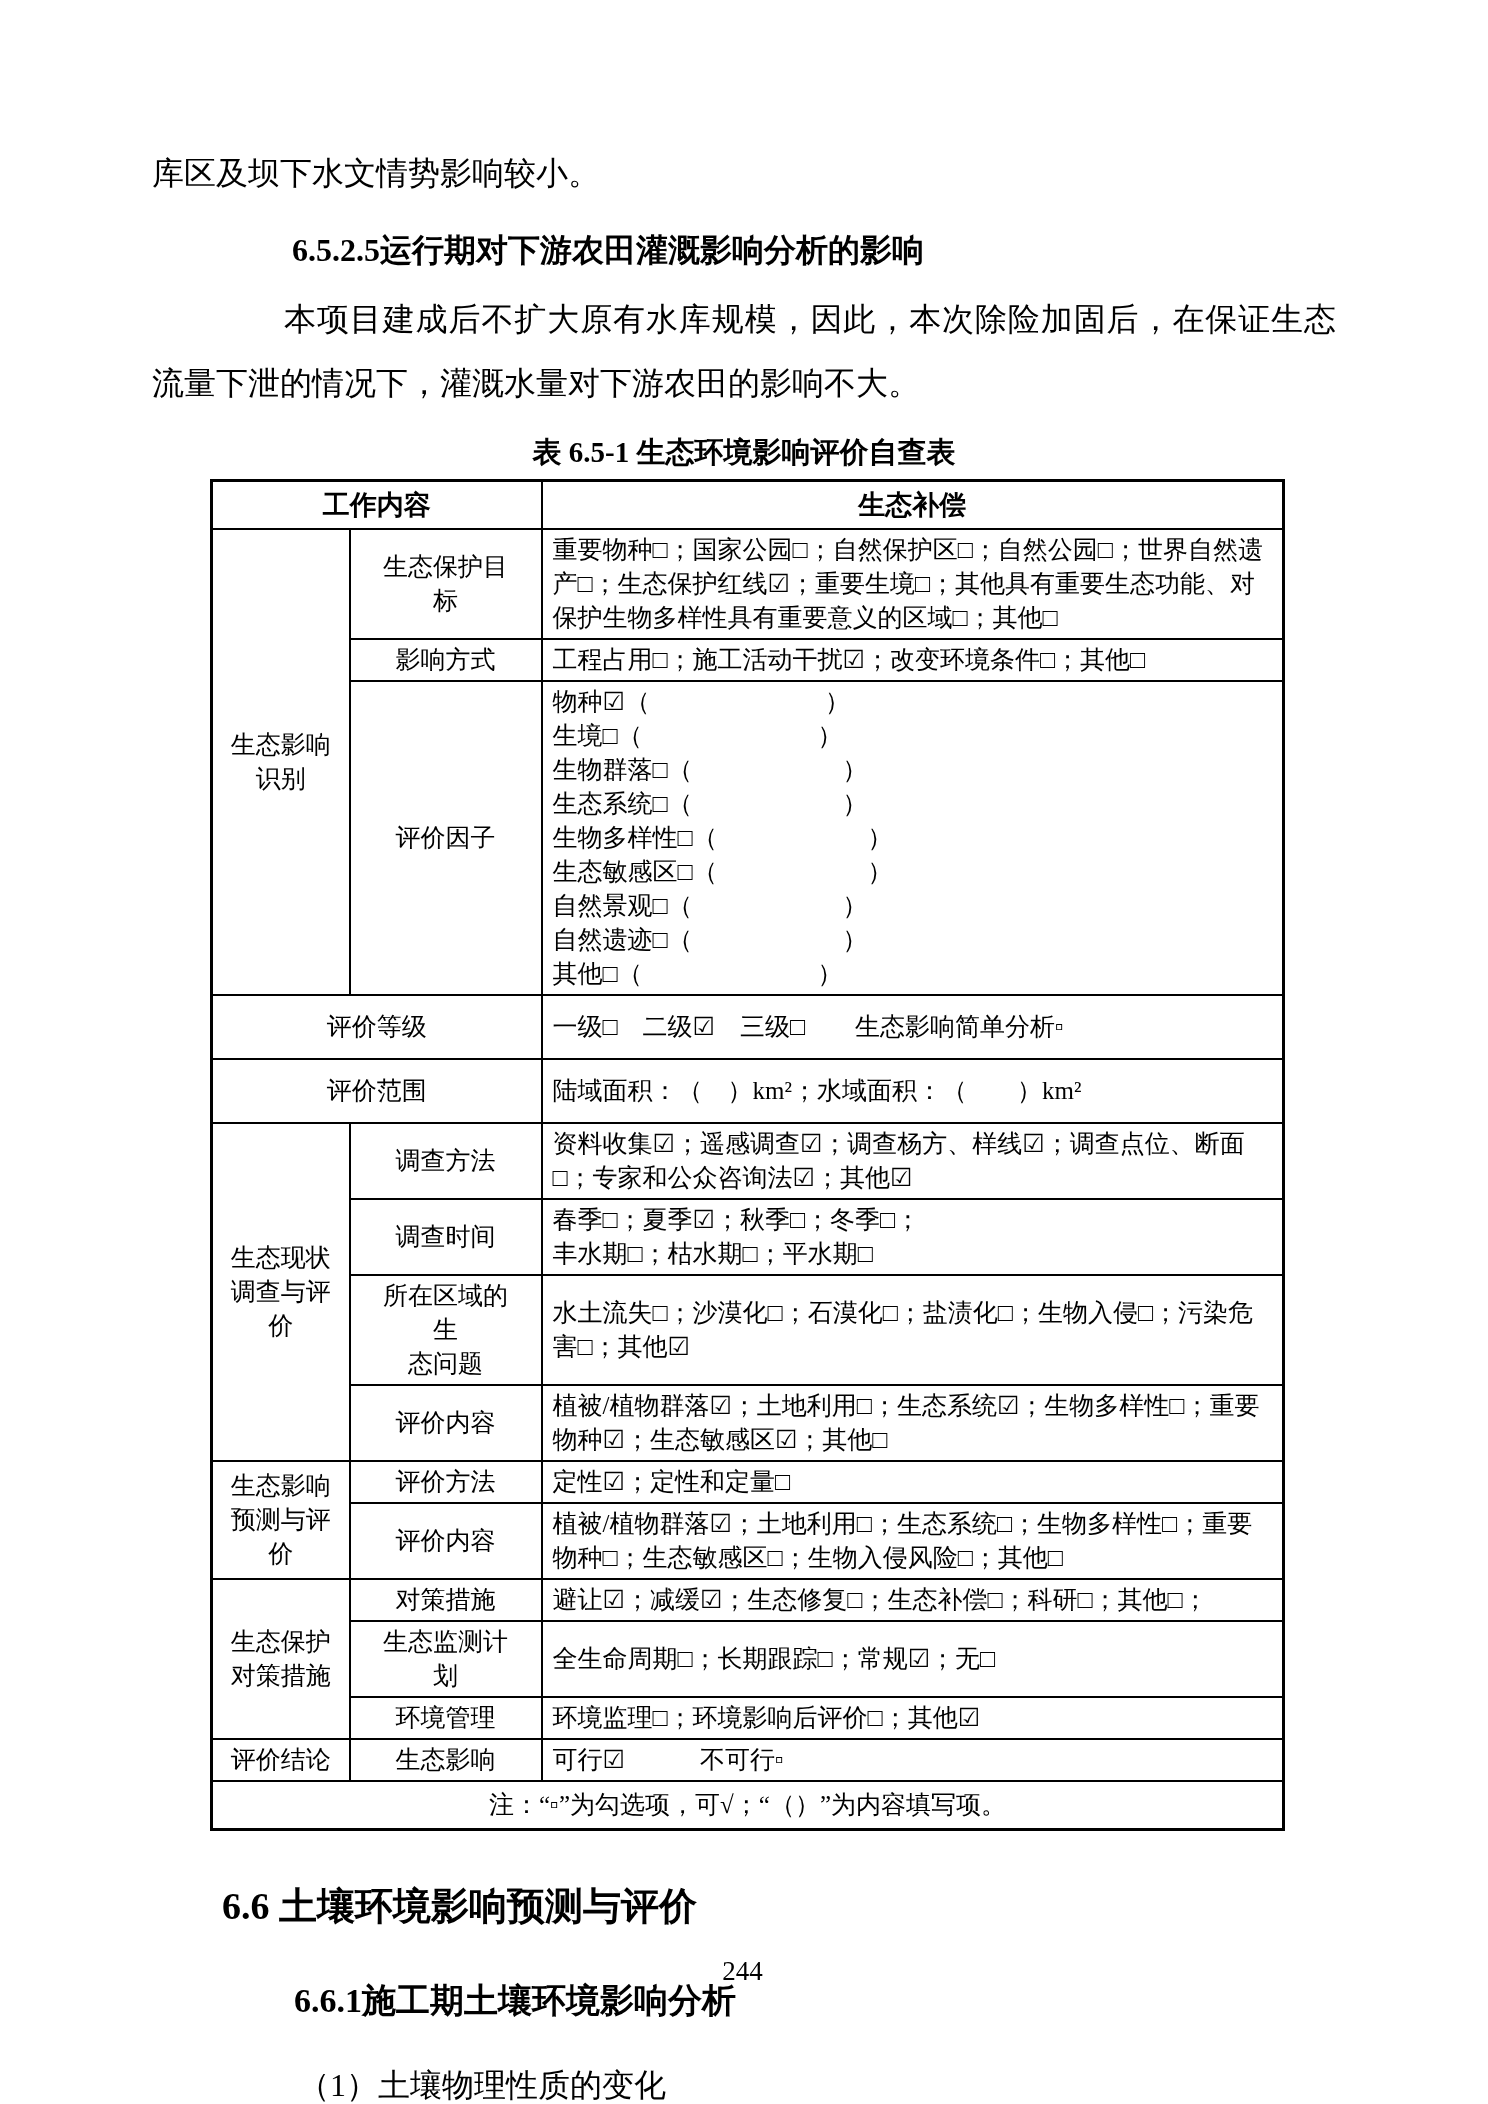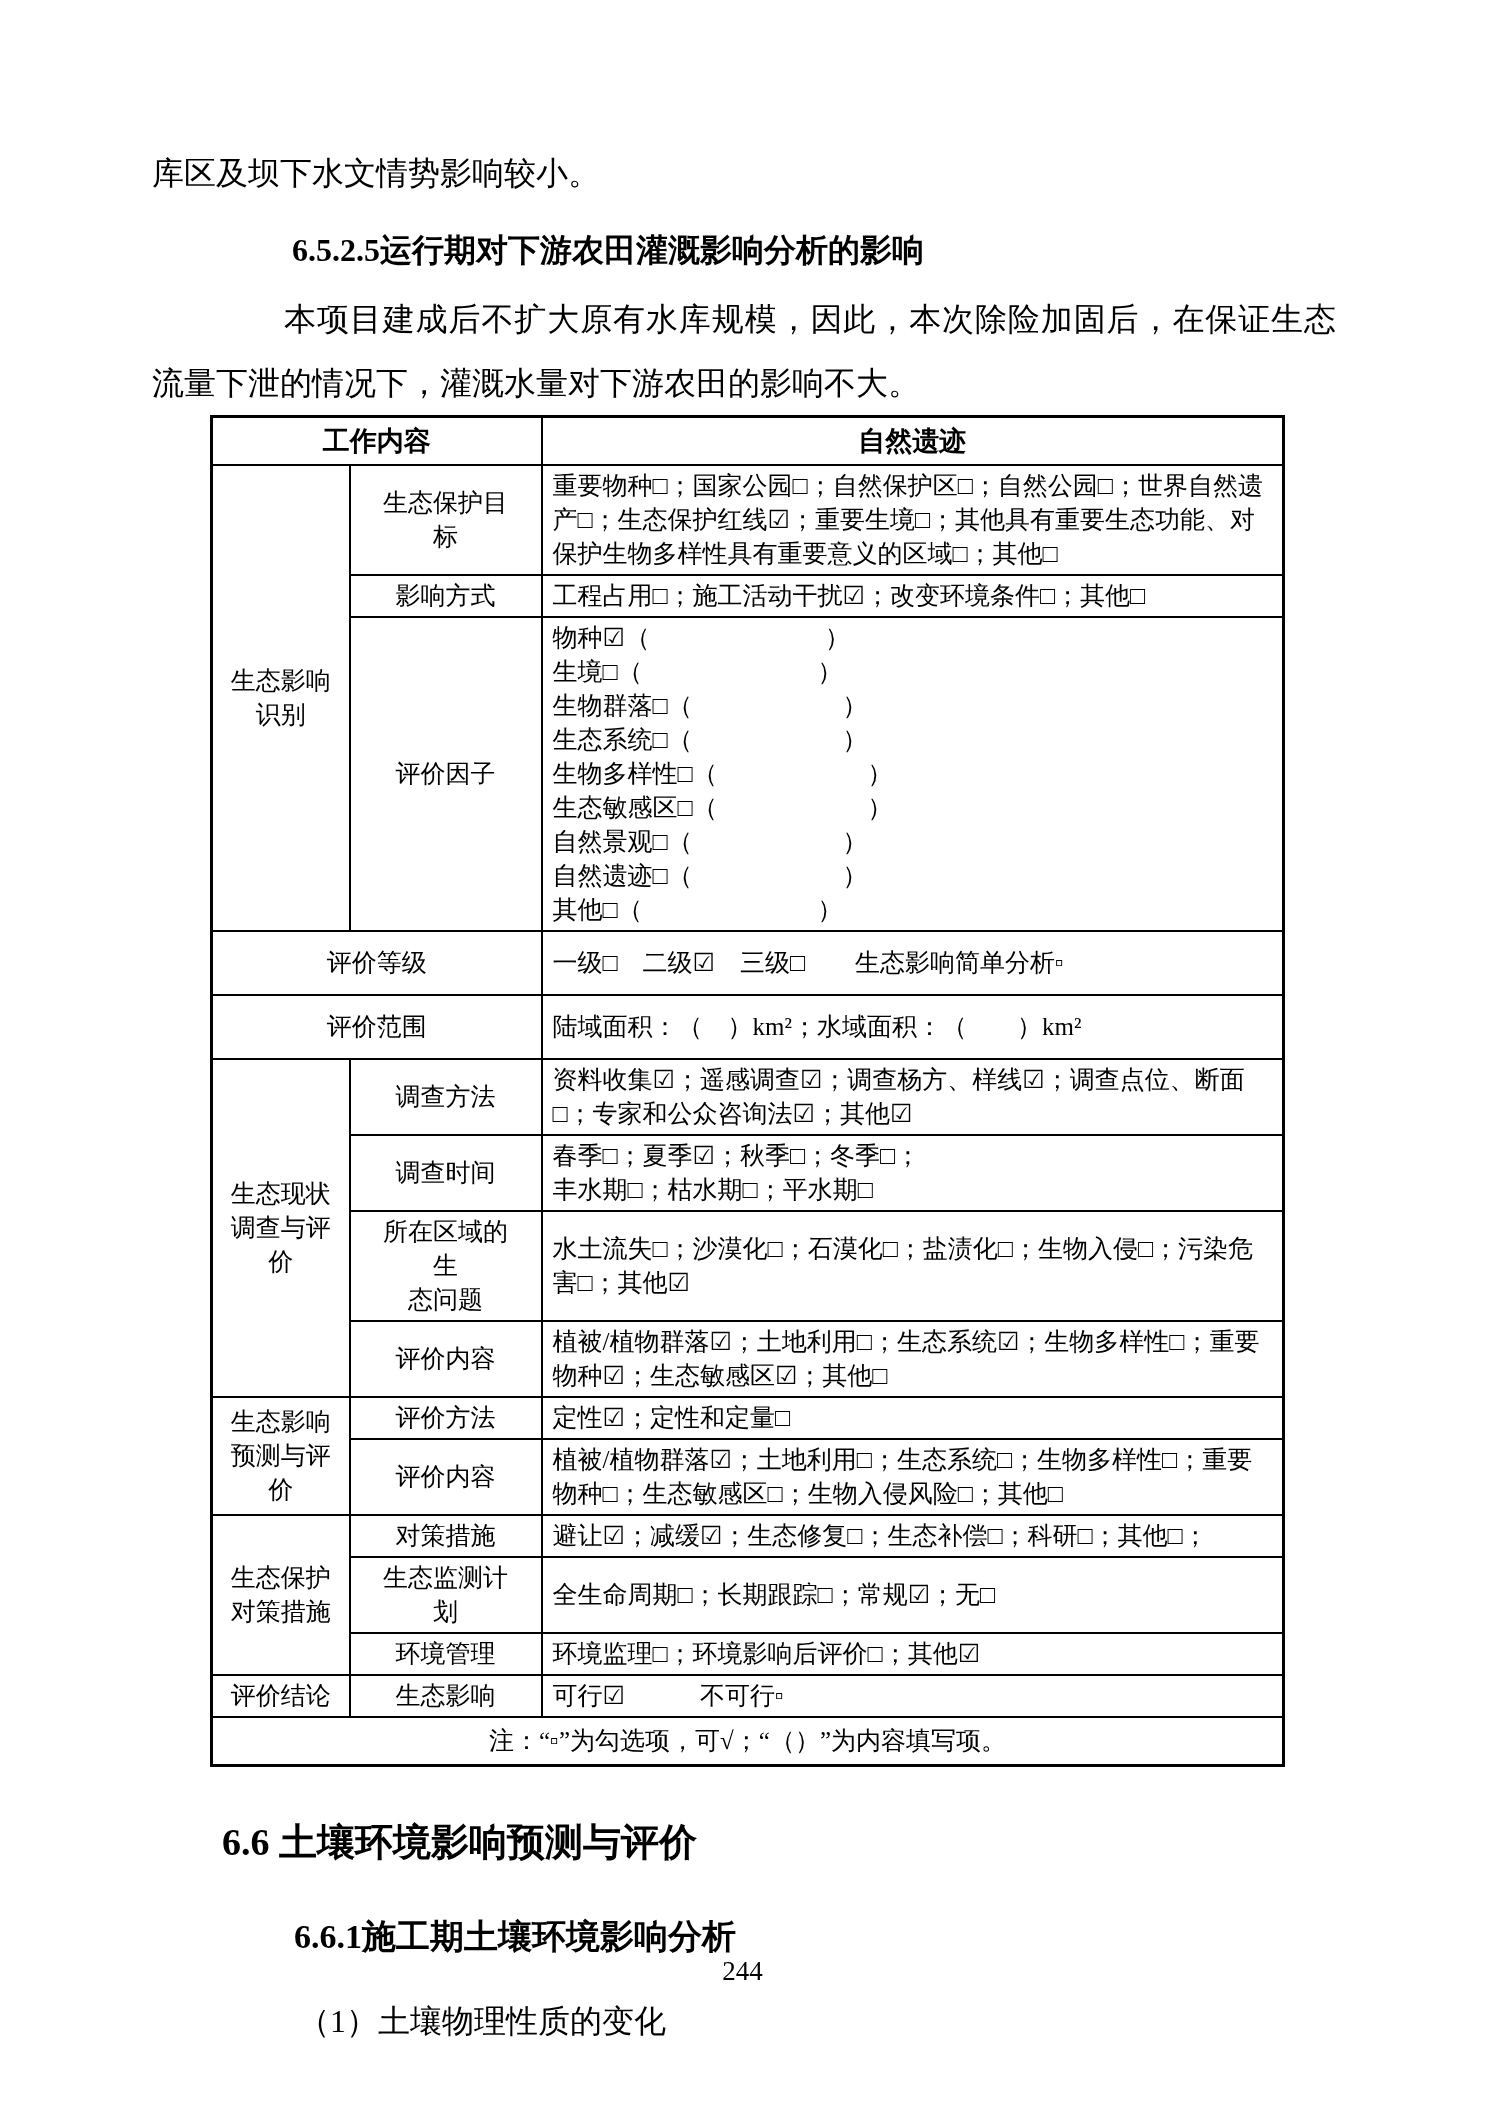--- a/index.html
+++ b/index.html
@@ -51,31 +51,32 @@
 <body>
 
 <div class="page">
 
   <p class="intro">库区及坝下水文情势影响较小。</p>
 
   <p class="h6525">6.5.2.5运行期对下游农田灌溉影响分析的影响</p>
 
   <p class="para">本项目建成后不扩大原有水库规模，因此，本次除险加固后，在保证生态流量下泄的情况下，灌溉水量对下游农田的影响不大。</p>
 
+  <p class="tbl-title">表 6.5-1 生态环境影响评价自查表</p>
 
   <table class="selfcheck">
     <colgroup>
       <col style="width:138px">
       <col style="width:192px">
       <col style="width:742px">
     </colgroup>
     <tbody>
       <tr>
         <td class="hdr" colspan="2">工作内容</td>
-        <td class="hdr">自然遗迹</td>
+        <td class="hdr">生态补偿</td>
       </tr>
 
       <tr>
         <td class="grp" rowspan="3">生态影响
 识别</td>
         <td class="sub">生态保护目标</td>
         <td class="cnt">重要物种□；国家公园□；自然保护区□；自然公园□；世界自然遗产□；生态保护红线☑；重要生境□；其他具有重要生态功能、对保护生物多样性具有重要意义的区域□；其他□</td>
       </tr>
       <tr>
         <td class="sub">影响方式</td>

